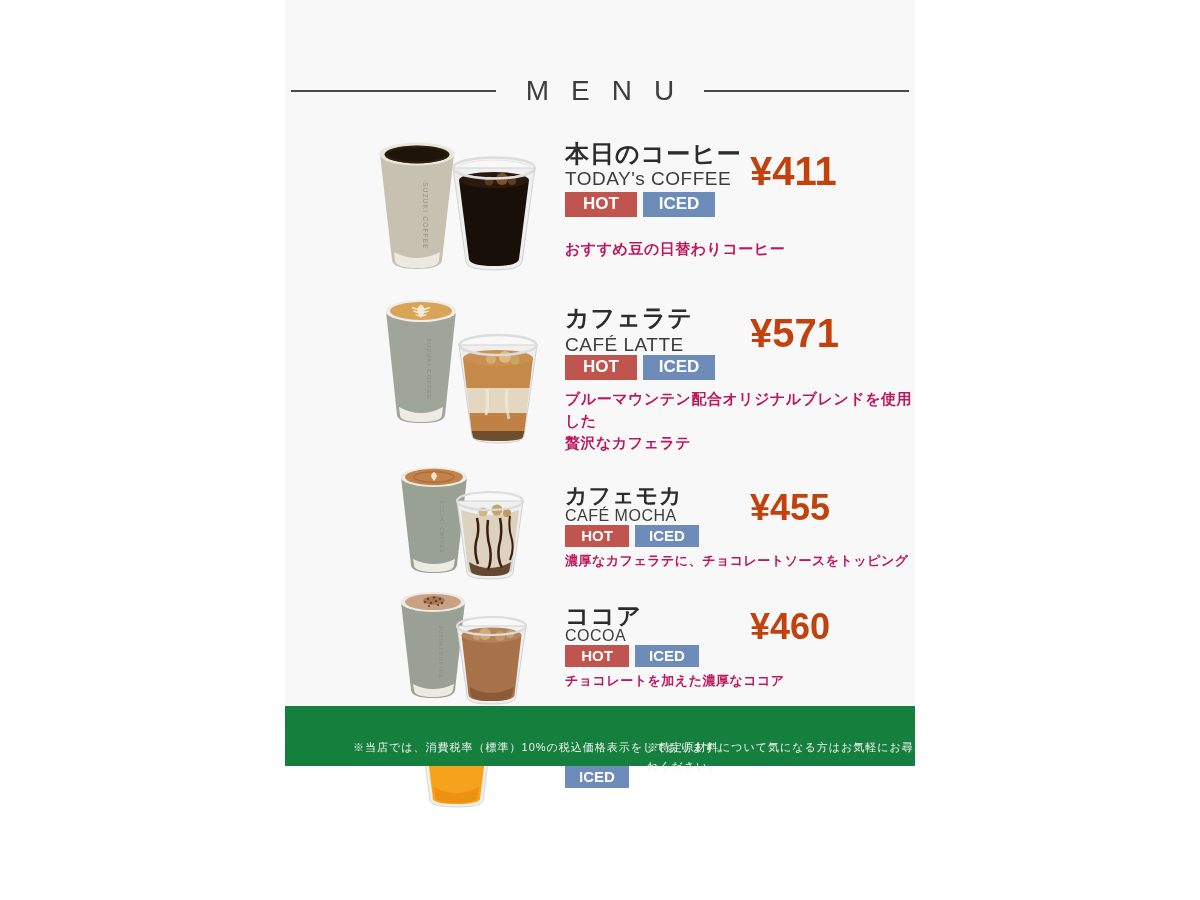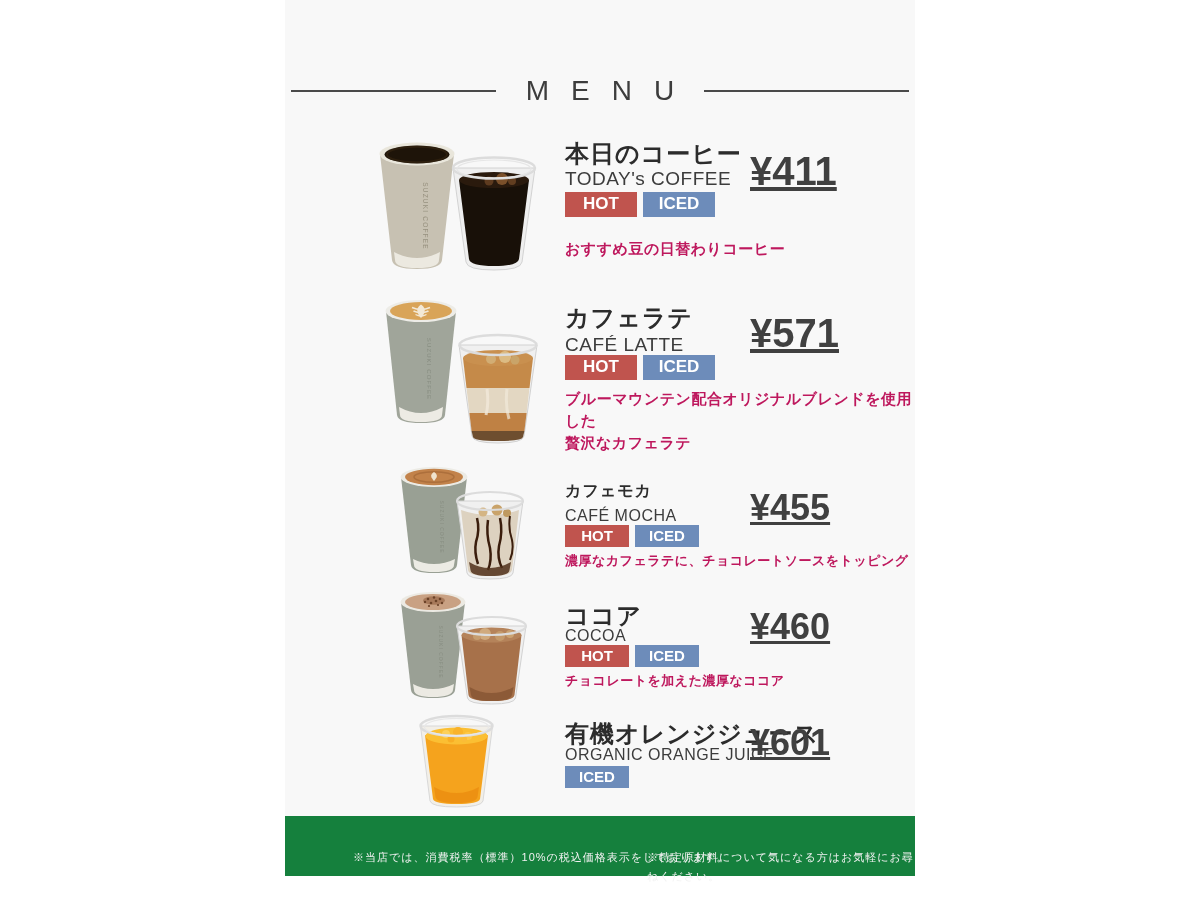--- a/index.html
+++ b/index.html
@@ -1,38 +1,38 @@
 <!DOCTYPE html>
 <html><head>
 <meta charset="utf-8">
 <style>
   * { margin:0; padding:0; box-sizing:border-box; }
   html,body { width:1200px; height:900px; background:#ffffff; overflow:hidden;
               font-family:"Liberation Sans", sans-serif; }
-  .page { position:absolute; left:285px; top:0; width:630px; height:876px; background:#f8f8f8; }
+  .page { position:absolute; left:285px; top:0; width:630px; height:766px; background:#f8f8f8; }
 
   
   .menu-header { position:absolute; top:75px; left:6px; right:6px; display:flex; align-items:center; gap:30px; }
   .menu-header .line { flex:1; height:2px; background:#4a4a4a; }
   .menu-title { font-size:28px; letter-spacing:22px; margin-right:-22px; color:#3d3d3d; font-weight:400; white-space:nowrap; }
 
   
   .item { position:absolute; left:0; width:630px; }
   .r1 { top:135px; height:160px; }
   .r2 { top:295px; height:165px; }
   .r3 { top:460px; height:125px; }
   .r4 { top:585px; height:120px; }
   .r5 { top:705px; height:115px; }
   .item > * { position:absolute; }
 
   .jp-title { font-weight:bold; color:#2c2c2c; white-space:nowrap; letter-spacing:1px; }
-  .t-lg { font-size:24px; } .t-md { font-size:24px; } .t-sm { font-size:16px; }
+  .t-lg { font-size:24px; } .t-md { font-size:24px; } .t-sm { font-size:22px; }
   .en-name { color:#3c3c3c; letter-spacing:0.5px; white-space:nowrap; }
   .e-lg { font-size:19px; } .e-sm { font-size:16px; }
-  .price { color:#404040; font-weight:600; white-space:nowrap;text-decoration:underline; }
+  .price { color:#c2410c; font-weight:600; white-space:nowrap; }
   .p-lg { font-size:40px; } .p-sm { font-size:36px; }
   .badges { display:flex; gap:6px; }
   .badge { color:#fff; font-weight:bold; text-align:center; white-space:nowrap; }
   .b-lg { font-size:17px; padding:2px 0 3px; min-width:72px; }
   .b-sm { font-size:15px; padding:2px 0 3px; min-width:64px; }
   .desc { color:#be185d; font-weight:600; white-space:pre-line; letter-spacing:0.5px; line-height:1.45; }
   .d-lg { font-size:15px; } .d-sm { font-size:13px; }
 
   
   .footer { position:absolute; left:0; bottom:0; width:630px; height:60px; background:#7b7b7e; }

